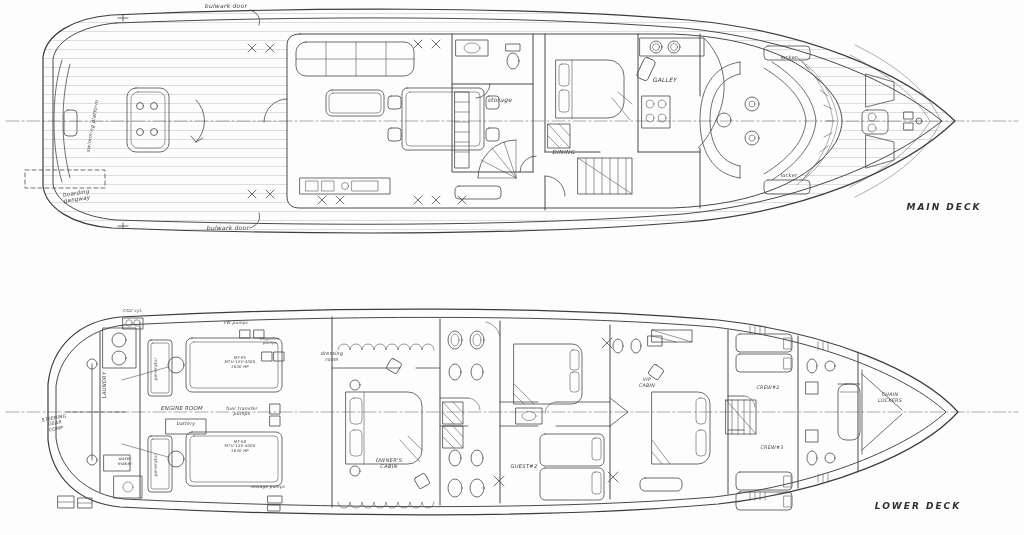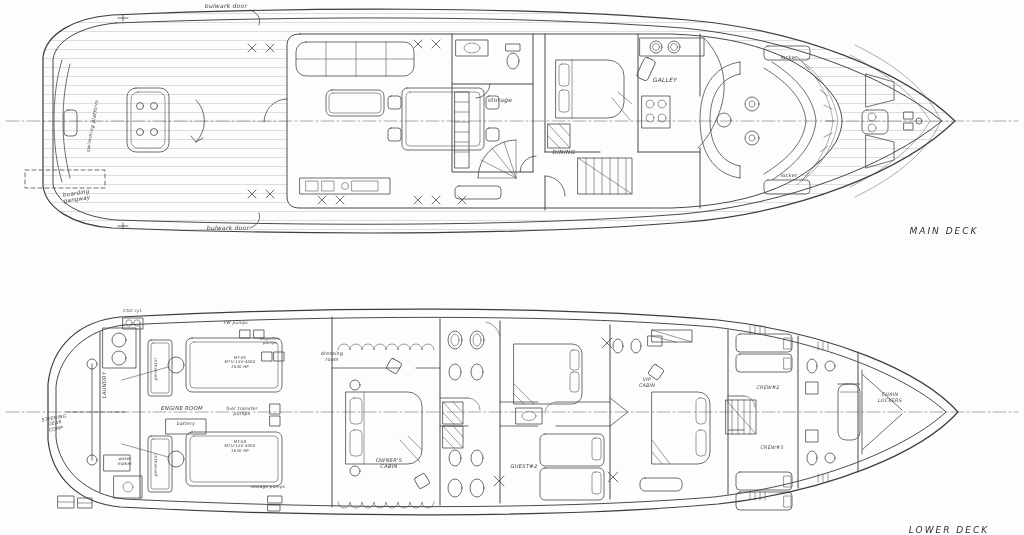--- a/index.html
+++ b/index.html
@@ -12,21 +12,21 @@
   .draw .w10{stroke-width:1.0;}
   .draw .w05{stroke-width:0.55;}
   .draw .fillw{fill:#fdfdfd;}
   .draw .fillp{fill:url(#plank);}
   .draw .dash{stroke-dasharray:4 3;}
   .draw .cl{stroke-dasharray:13 3 2 3;stroke-width:0.6;opacity:0.75;}
   .draw .lt{opacity:0.55;}
   .lbl{position:absolute;color:#3e3e3e;white-space:pre-line;text-align:center;
        line-height:1.18;letter-spacing:0.25px;font-style:italic;}
   .sm{font-size:6px;} .xs{font-size:5px;} .xxs{font-size:4.2px;} .tiny{font-size:3.8px;}
-  .title{font-size:9px;font-weight:normal;font-style:italic;letter-spacing:2px;color:#2f2f2f;margin-top:24px;}
+  .title{font-size:9px;font-weight:bold;font-style:italic;letter-spacing:2px;color:#2f2f2f;}
   .r90{transform:rotate(-90deg);transform-origin:0 0;}
   .r80{transform:rotate(-80deg);transform-origin:0 0;}
   .r10{transform:rotate(-10deg);transform-origin:0 0;}
   .r8{transform:rotate(-8deg);transform-origin:0 0;}
 </style>
 </head>
 <body>
 
 <div class="plan">
 
@@ -374,16 +374,16 @@
 room</div>
   <div class="lbl" style="left:364px;top:457px;width:50px;font-size:5.2px;">OWNER'S
 CABIN</div>
   <div class="lbl" style="left:502px;top:463px;width:44px;font-size:5.2px;">GUEST#2</div>
   <div class="lbl" style="left:630px;top:377px;width:34px;font-size:4.8px;">VIP
 CABIN</div>
   <div class="lbl" style="left:748px;top:385px;width:40px;font-size:4.8px;">CREW#2</div>
   <div class="lbl" style="left:752px;top:445px;width:40px;font-size:4.8px;">CREW#3</div>
   <div class="lbl" style="left:868px;top:392px;width:44px;font-size:4.8px;">CHAIN
 LOCKERS</div>
-  <div class="lbl title" style="left:896px;top:501px;width:106px;">LOWER DECK</div>
+  <div class="lbl title" style="left:865px;top:501px;width:106px;">LOWER DECK</div>
 </div>
 
 </div>
 
 </body></html>

